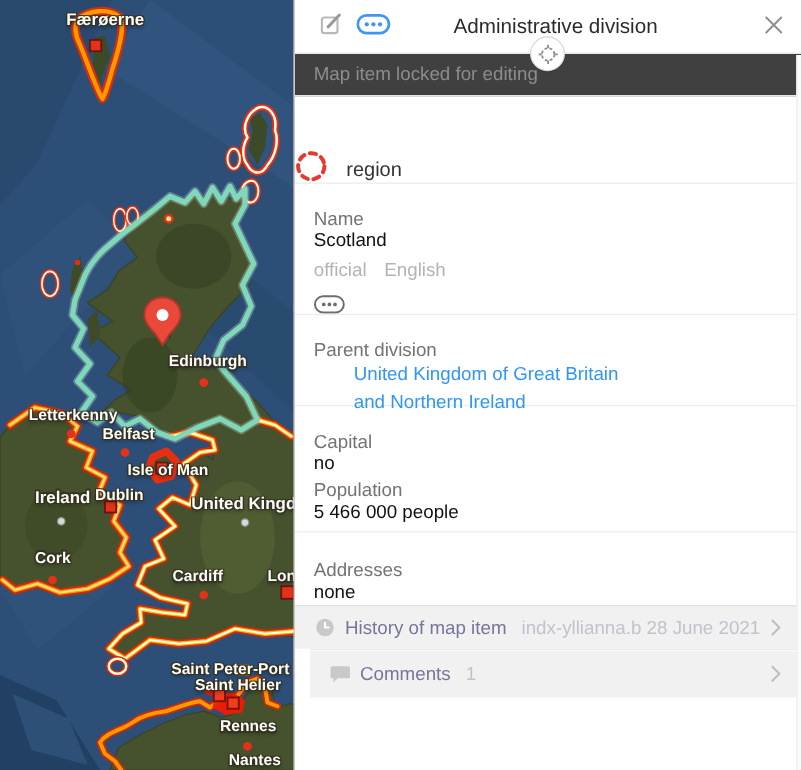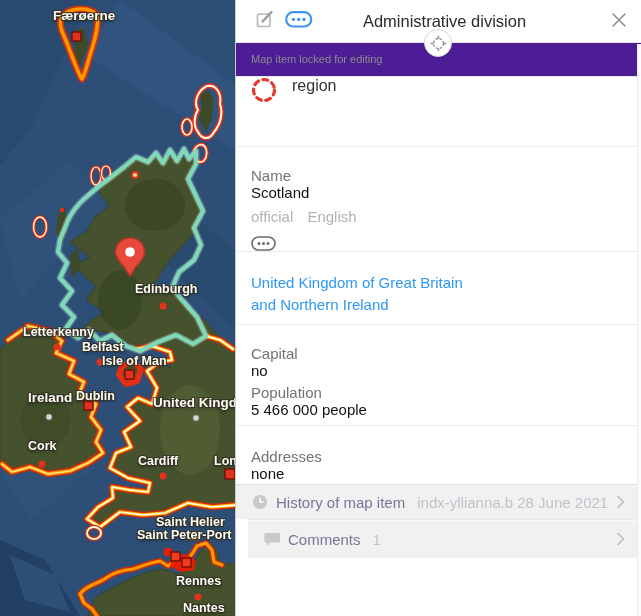--- a/index.html
+++ b/index.html
@@ -20,36 +20,36 @@
 
   .p-header { position:relative; height:43px; border-bottom:1px solid #e8e8e8; background:#fff; }
   .p-title { position:absolute; left:12px; right:0; top:12px; text-align:center; font-size:16.5px; color:#2b2b2b; }
   .icon-btn { position:absolute; cursor:pointer; }
   .edit-btn { left:20px; top:10px; width:20px; height:20px; }
   .more-btn { left:49px; top:11px; width:28px; height:17px; }
   .close-btn { right:13px; top:11px; width:18px; height:18px; }
   .locate-btn { position:absolute; left:188px; top:29px; width:28px; height:28px; background:#fff; border:1px solid #d8d8d8;
     border-radius:50%; z-index:6; display:flex; align-items:center; justify-content:center; box-shadow:0 1px 2px rgba(0,0,0,.08); cursor:pointer; }
 
-  .banner { height:34px; background:#4c1d95; border-bottom:1px solid #e7e7e7; color:#8c8c8c; font-size:11px; line-height:33px; padding-left:15px; }
-
-  .type-row { height:70px; border-bottom:1px solid #ececec; display:flex; align-items:flex-start; padding-left:15px; }
+  .banner { height:34px; background:#404040; border-bottom:1px solid #e7e7e7; color:#8c8c8c; font-size:15px; line-height:33px; padding-left:15px; }
+
+  .type-row { height:70px; border-bottom:1px solid #ececec; display:flex; align-items:flex-end; }
   .type-row .dashed { width:26px; height:26px; flex:none; }
   .type-row .type-name { margin-left:15px; font-size:16px; color:#333; }
 
   .field { display:flex; padding:0 15px;flex-direction:column; }
   .f-label { width:128px; flex:none; color:#737373; }
   .f-value { width:240px; color:#111; }
   .link { color:#2f97f3; cursor:pointer; }
   .row-name { height:105px; border-bottom:1px solid #ececec; padding-top:20px; }
   .attrs { color:#b3b3b3; margin-top:7px; }
   .attrs span + span { margin-left:10px; }
   .name-more { margin-top:11px; width:25px; height:15px; cursor:pointer; }
   .row-parent { height:73px; border-bottom:1px solid #ececec; padding-top:20px; }
-  .row-parent .f-value { line-height:1.45; }
+  .row-parent .f-value { line-height:1.45;margin-left:32px; }
   .row-sub { height:57px; border-bottom:1px solid #ececec; padding-top:21px; }
   .row-cap { height:47px; padding-top:20px; }
   .row-pop { height:54px; border-bottom:1px solid #ececec; padding-top:12px; }
   .row-addr { height:58px; padding-top:22px; }
 
   .foot-row { position:relative; height:35px; background:#f1f1f1; border-top:1px solid #e0e0e0; display:flex; align-items:center; padding-left:16px; cursor:pointer; color:#76769b; }
   .foot-row.comments { height:39px; border-top:1px solid #e9e9e9; box-shadow:inset 0 1px 0 #fafafa;margin-left:12px; }
   .foot-row .f-icon { width:16px; height:16px; margin-right:8px; flex:none; }
   .foot-meta { color:#c2c2cd; margin-left:12px; }
   .chev { position:absolute; right:16px; top:50%; transform:translateY(-50%); }
@@ -170,29 +170,29 @@
         <ellipse cx="131" cy="269" rx="6" ry="2.2" fill="#000" opacity="0.25"></ellipse>
         <path d="M130,238 c-9,0 -14.5,6.5 -14.5,14 c0,5.5 4.5,10.5 9,15.5 l5.5,8.5 l5.5,-8.5 c4.5,-5 9,-10 9,-15.5 c0,-7.5 -5.5,-14 -14.5,-14 Z" fill="#e8493a" stroke="#b53528" stroke-width="1.5"></path>
         <circle cx="130" cy="252" r="4.8" fill="#ffffff"></circle>
       </g>
     </svg>
 
     <span class="map-label big" style="left:53px;top:9px">Færøerne</span>
     <span class="map-label" style="left:135px;top:283px">Edinburgh</span>
     <span class="map-label" style="left:23px;top:326px">Letterkenny</span>
     <span class="map-label" style="left:82px;top:341px">Belfast</span>
-    <span class="map-label" style="left:102px;top:355px">Isle of Man</span>
+    <span class="map-label" style="left:102px;top:370px">Isle of Man</span>
     <span class="map-label big" style="left:28px;top:391px">Ireland</span>
     <span class="map-label" style="left:76px;top:390px">Dublin</span>
     <span class="map-label big" style="left:153px;top:396px">United Kingdom</span>
     <span class="map-label" style="left:28px;top:440px">Cork</span>
     <span class="map-label" style="left:138px;top:455px">Cardiff</span>
     <span class="map-label" style="left:214px;top:455px">London</span>
     <span class="map-label" style="left:137px;top:529px">Saint Peter-Port</span>
-    <span class="map-label" style="left:156px;top:516px">Saint Helier</span>
+    <span class="map-label" style="left:156px;top:542px">Saint Helier</span>
     <span class="map-label" style="left:176px;top:575px">Rennes</span>
     <span class="map-label" style="left:183px;top:602px">Nantes</span>
   </div>
 
   <div class="panel">
     <div class="gutter"></div>
 
     <div class="p-header">
       <span class="icon-btn edit-btn">
         <svg width="20" height="20" viewBox="0 0 20 20">
@@ -243,20 +243,21 @@
         <svg class="name-more" viewBox="0 0 25 15">
           <rect x="1" y="1" width="23" height="13" rx="6.5" fill="none" stroke="#6e6e6e" stroke-width="1.6"></rect>
           <circle cx="8" cy="7.5" r="1.5" fill="#6e6e6e"></circle>
           <circle cx="12.5" cy="7.5" r="1.5" fill="#6e6e6e"></circle>
           <circle cx="17" cy="7.5" r="1.5" fill="#6e6e6e"></circle>
         </svg>
       </div>
     </div>
 
     <div class="field row-parent">
+      <div class="f-label">Parent division</div>
       <div class="f-value"><span class="link">United Kingdom of Great Britain and Northern Ireland</span></div>
     </div>
 
 
     <div class="field row-cap">
       <div class="f-label">Capital</div>
       <div class="f-value">no</div>
     </div>
 
     <div class="field row-pop">

